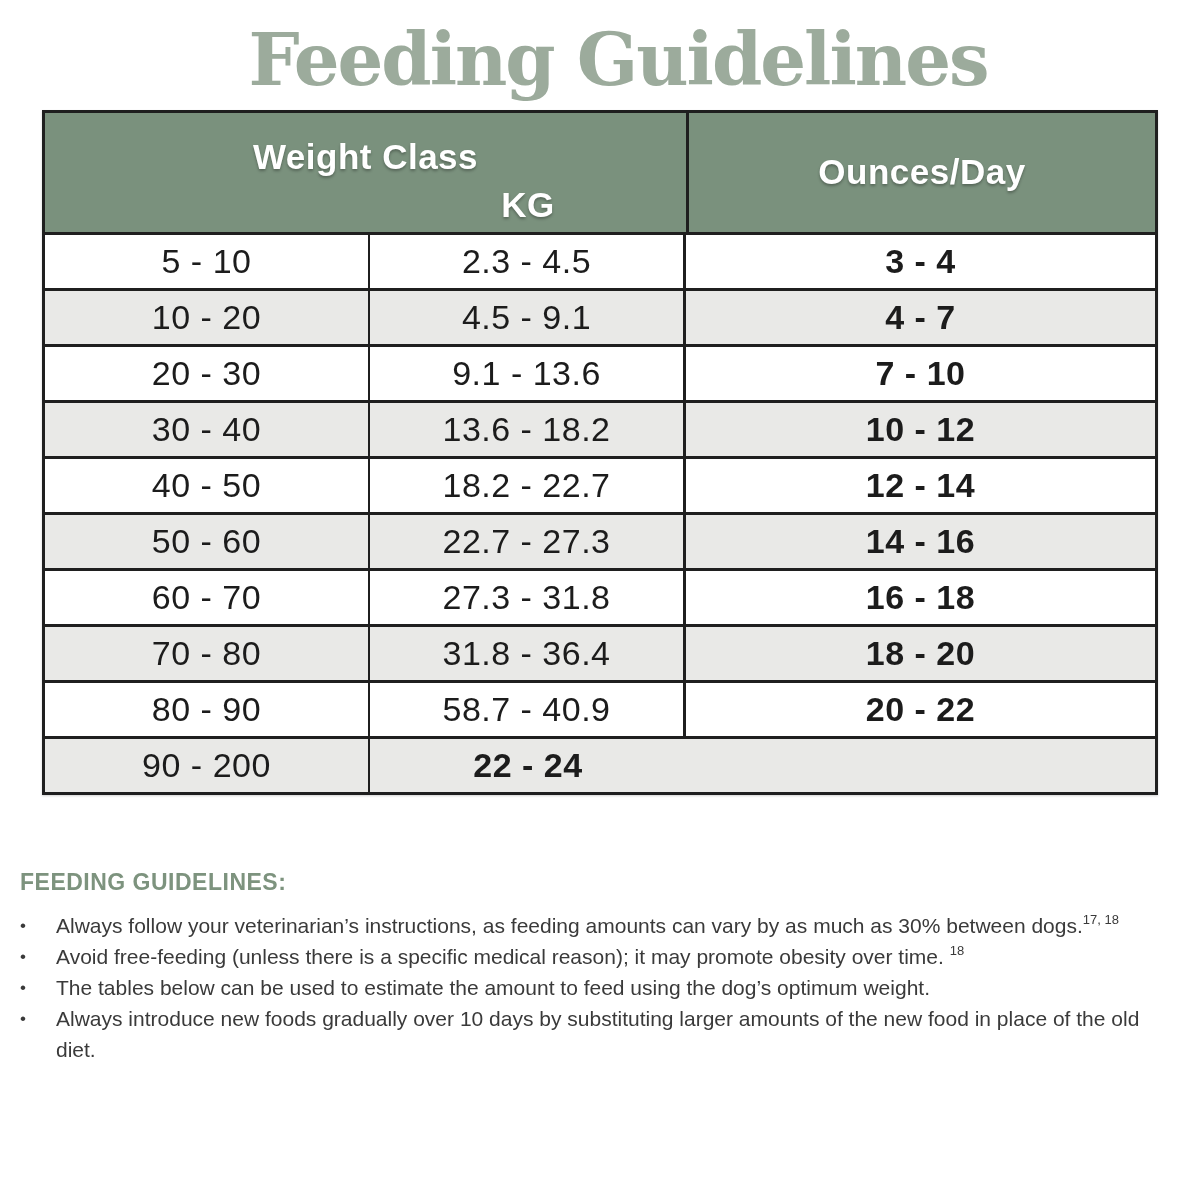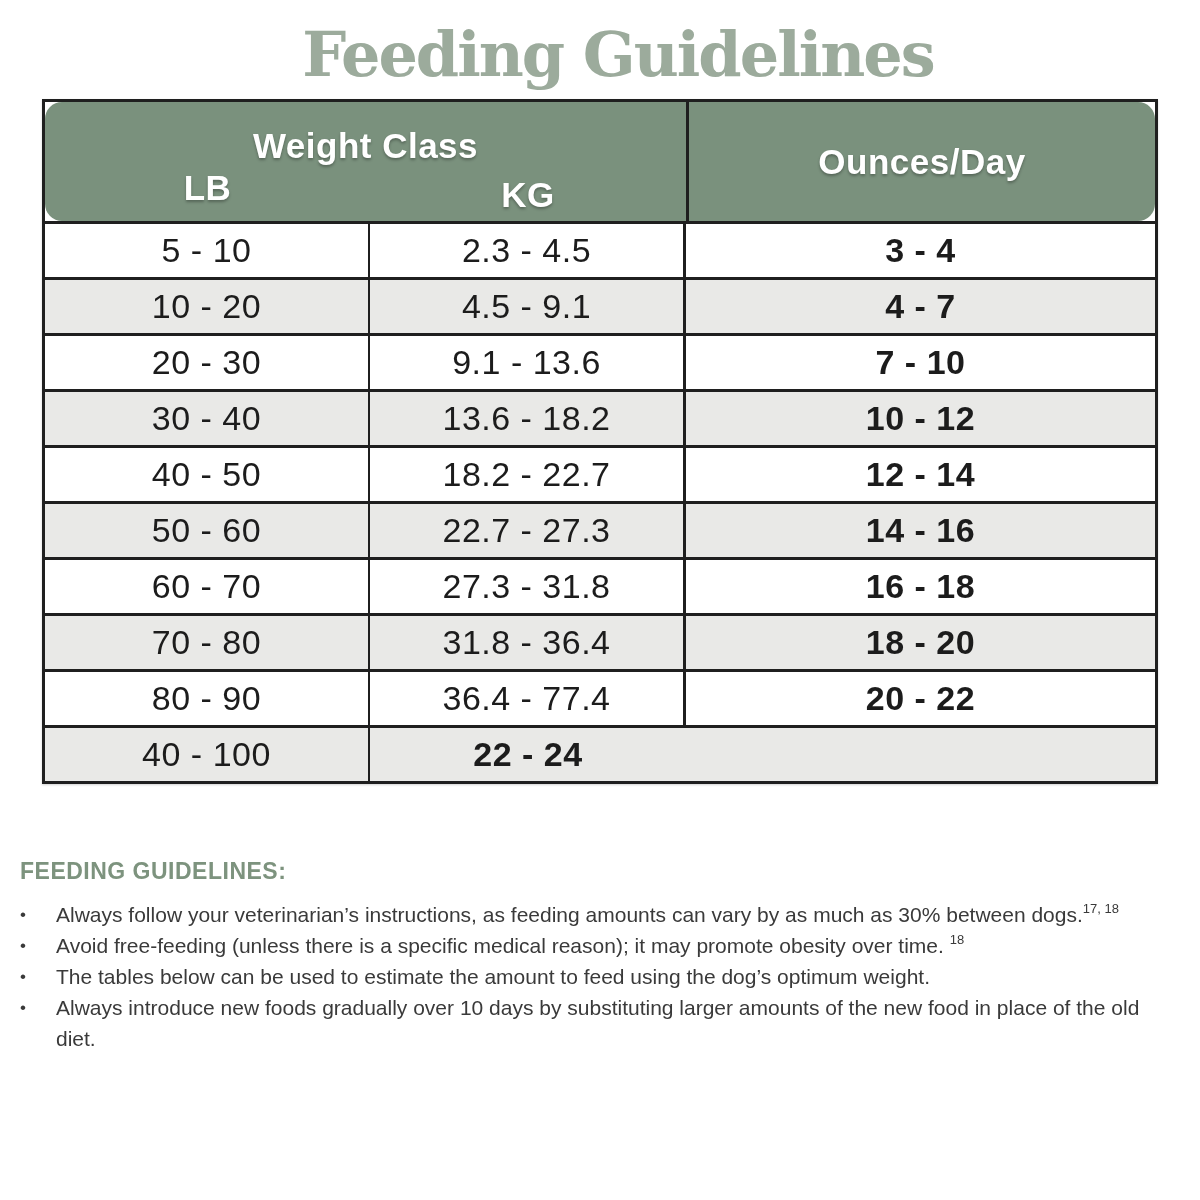--- a/index.html
+++ b/index.html
@@ -14,42 +14,41 @@
   }
   *{margin:0;padding:0;box-sizing:border-box;}
   html,body{width:1200px;height:1200px;background:#ffffff;overflow:hidden;
     font-family:"Liberation Sans","DejaVu Sans",sans-serif;}
 
   .page-title{
     margin-top:22px;
     text-align:center;
     font-family:"DejaVu Serif","Liberation Serif",serif;
     font-weight:bold;
-    font-size:62px;
+    font-size:72px;
     letter-spacing:-2px;
     line-height:1.05;
     color:var(--green-title);
     padding-left:36px;
   }
 
   .feeding-table{
     margin:12px 0 0 42px;
     width:1116px;
     border:3px solid var(--border);
     box-shadow:0 1px 2px rgba(0,0,0,0.18);
   }
 
   
   .thead{
     display:grid;
     grid-template-columns:325px 316px 469px;
     grid-template-rows:66px 53px;
     background:var(--green-header);
     height:119px;
-    border-radius:17px;
   }
   .thead .weight-class{
     grid-column:1 / span 2;
     grid-row:1;
     display:flex;align-items:flex-end;justify-content:center;
     padding-bottom:2px;
   }
   .thead .lb-cell{grid-column:1;grid-row:2;display:flex;align-items:flex-start;justify-content:center;}
   .thead .kg-cell{grid-column:2;grid-row:2;display:flex;align-items:center;justify-content:center;}
   .thead .oz-cell{
@@ -123,23 +122,20 @@
 </head>
 <body>
 
 <h1 class="page-title">Feeding Guidelines</h1>
 
 <div class="feeding-table">
   <div class="thead">
     <div class="weight-class">
       <span class="hlabel">Weight Class</span>
     </div>
-    <div class="lb-cell">
-      <span class="hlabel">LB</span>
-    </div>
     <div class="kg-cell">
       <span class="hlabel">KG</span>
     </div>
     <div class="oz-cell">
       <span class="hlabel">Ounces/Day</span>
     </div>
   </div>
   <div id="table-body">
   <div class="trow">
     <div class="tcell c-lb">5 - 10</div>
@@ -184,26 +180,26 @@
   </div>
 
   <div class="trow alt">
     <div class="tcell c-lb">70 - 80</div>
     <div class="tcell c-kg">31.8 - 36.4</div>
     <div class="tcell c-oz">18 - 20</div>
   </div>
 
   <div class="trow">
     <div class="tcell c-lb">80 - 90</div>
-    <div class="tcell c-kg">36.4 - 77.4</div>
+    <div class="tcell c-kg">58.7 - 40.9</div>
     <div class="tcell c-oz">20 - 22</div>
   </div>
 
   <div class="trow alt">
-    <div class="tcell c-lb">40 - 100</div>
+    <div class="tcell c-lb">90 - 200</div>
     <div class="tcell c-oz">22 - 24</div>
   </div>
 </div>
 </div>
 
 <div class="notes">
   <div class="notes-heading">FEEDING GUIDELINES:</div>
   <ul class="notes-list" id="notes-list">
   <li class="note-item">
     <span class="bullet-dot">•</span>

